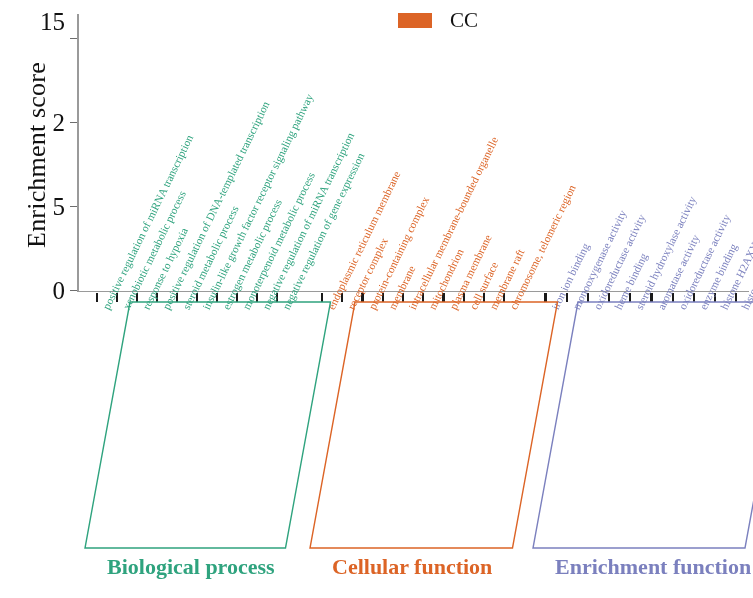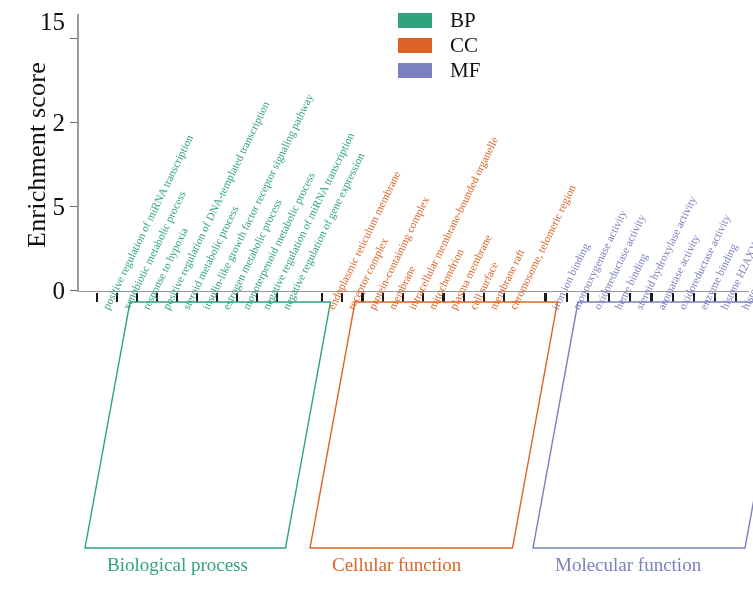--- a/index.html
+++ b/index.html
@@ -70,22 +70,23 @@
     letter-spacing:0px;
   }
   .catlab.bp{color:#2fa37e;}
   .catlab.cc{color:#dc6426;}
   .catlab.mf{color:#7b80be;}
 
   
   .bracket{position:absolute;overflow:visible;pointer-events:none;}
   .grouplab{
     position:absolute;
-    font-size:19px;
+    font-size:22px;
     white-space:nowrap;
+    font-weight:bold;
   }
   .grouplab.bp{color:#2fa37e;}
   .grouplab.cc{color:#dc6426;}
   .grouplab.mf{color:#7b80be;}
 
   
   .legend{
     position:absolute;
     left:398px; top:8px;
     width:130px;
@@ -192,31 +193,23 @@
         <path d="M 130 302 L 330.5 302 L 285.5 548 L 85 548 Z" fill="none" stroke="#2fa37e" stroke-width="1.4"></path>
       </svg>
       <div class="grouplab bp" style="left: 107px; top: 554px;">Biological process</div>
       <svg class="bracket" width="753" height="598" style="left: 0px; top: 0px;">
         <path d="M 355 302 L 557.5 302 L 512.5 548 L 310 548 Z" fill="none" stroke="#dc6426" stroke-width="1.4"></path>
       </svg>
       <div class="grouplab cc" style="left: 332px; top: 554px;">Cellular function</div>
       <svg class="bracket" width="753" height="598" style="left: 0px; top: 0px;">
         <path d="M 578 302 L 790 302 L 745 548 L 533 548 Z" fill="none" stroke="#7b80be" stroke-width="1.4"></path>
       </svg>
-      <div class="grouplab mf" style="left: 555px; top: 554px;">Molecular function</div>
+      <div class="grouplab mf" style="left: 555px; top: 554px;">Enrichment function</div>
     </div>
 
   <div class="legend" id="legend">
-      <div class="legend-row">
-        <span class="swatch" style="background: rgb(47, 163, 126);"></span>
-        <span class="legend-text">BP</span>
-      </div>
       <div class="legend-row">
         <span class="swatch" style="background: rgb(220, 100, 38);"></span>
         <span class="legend-text">CC</span>
       </div>
-      <div class="legend-row">
-        <span class="swatch" style="background: rgb(123, 128, 190);"></span>
-        <span class="legend-text">MF</span>
-      </div>
     </div>
 
 </div>
 
 </body></html>

